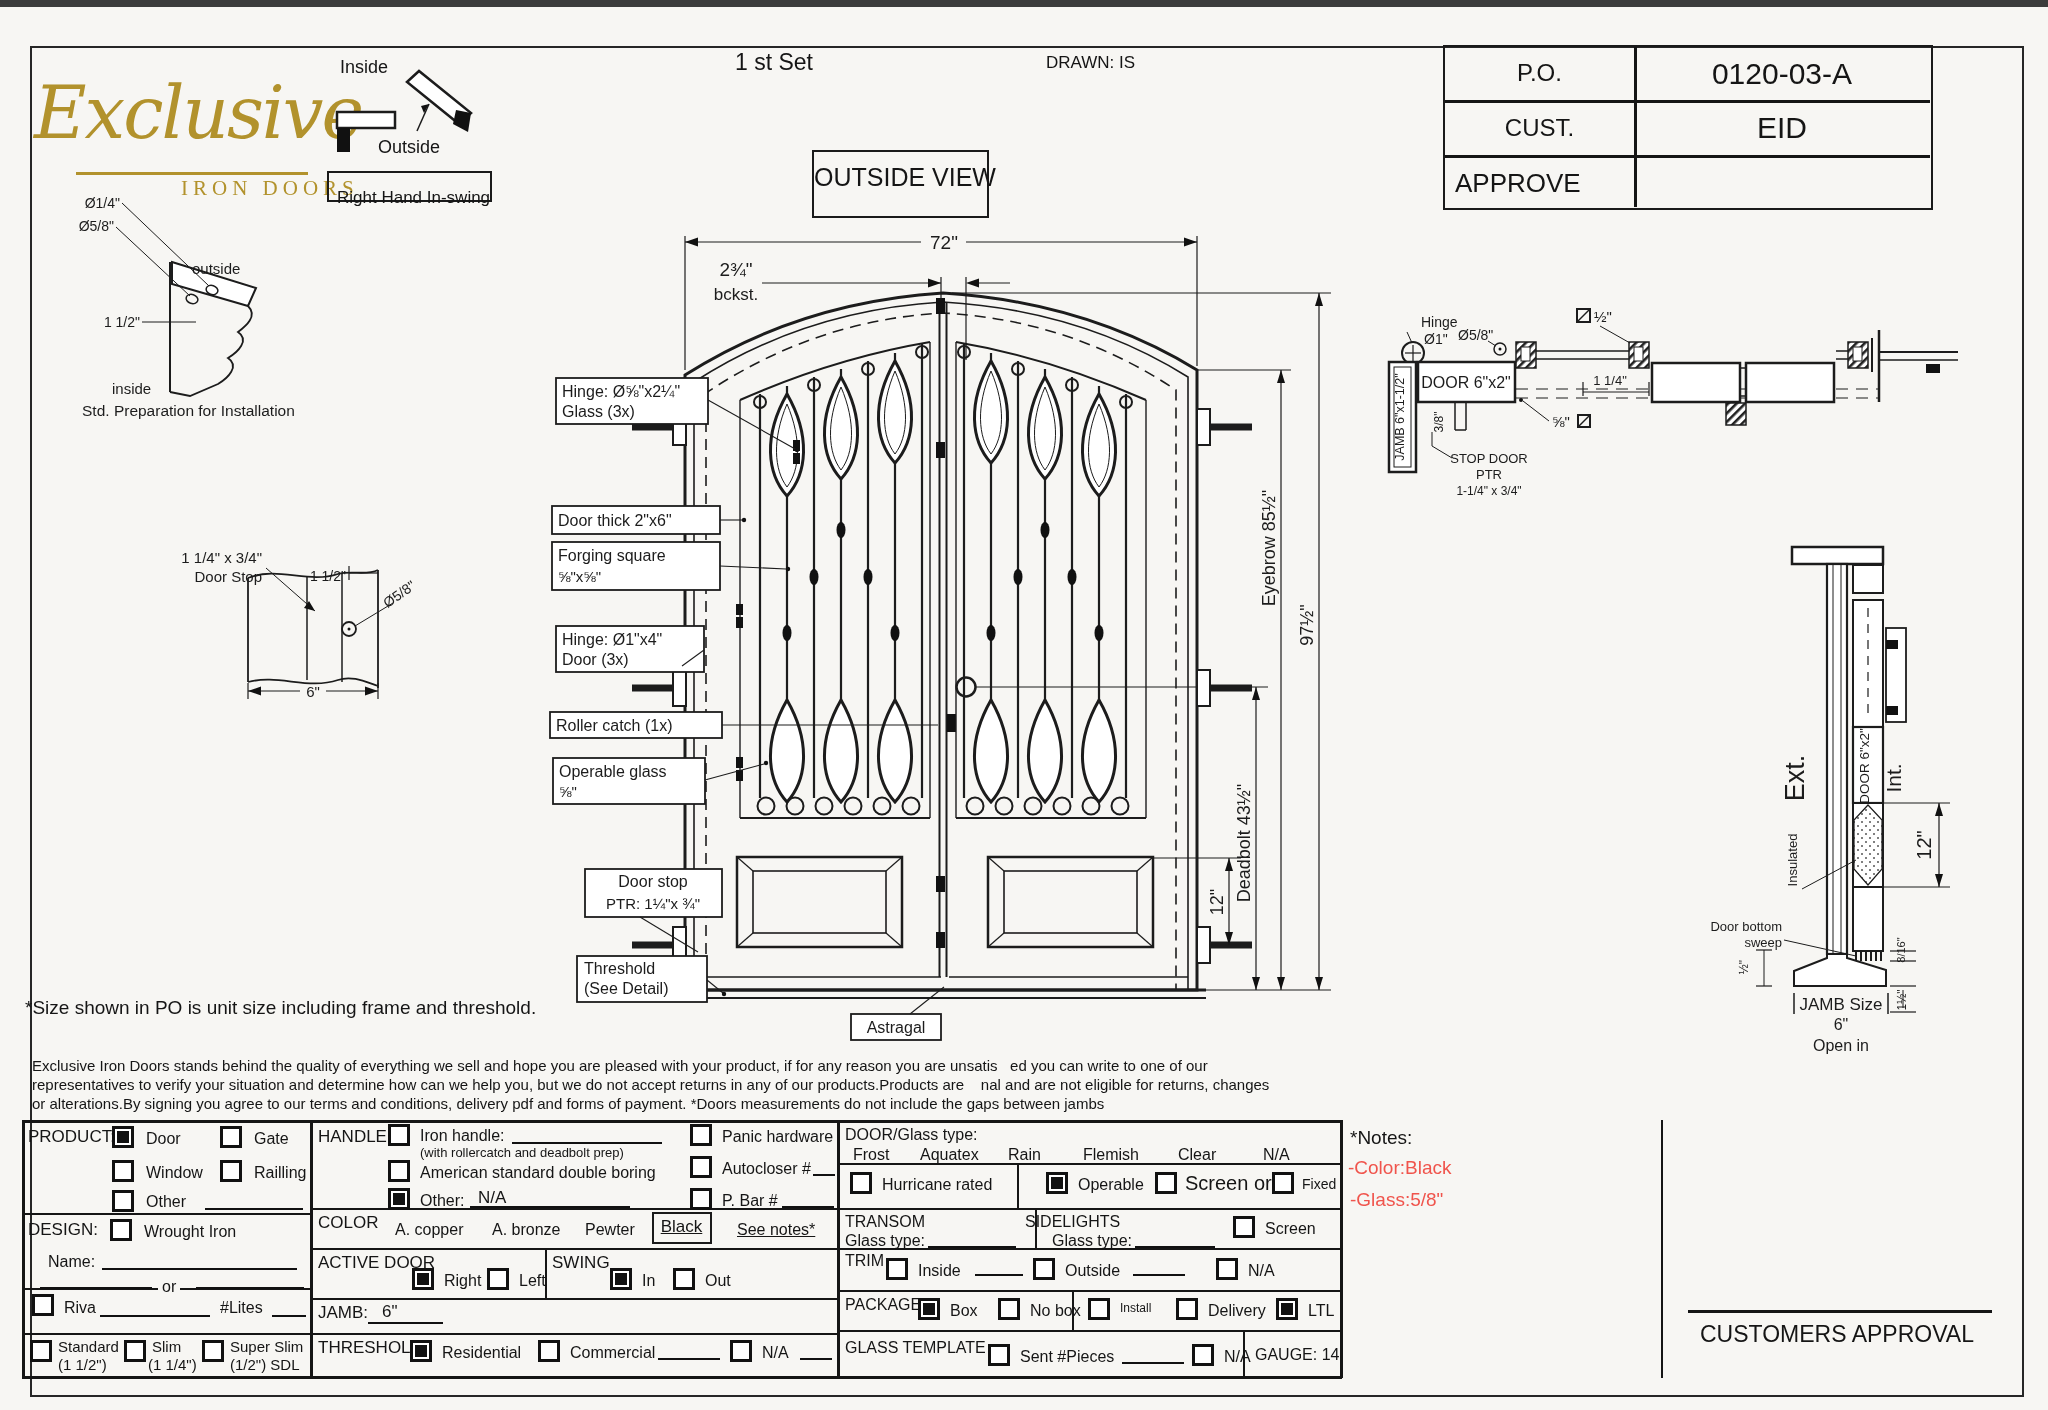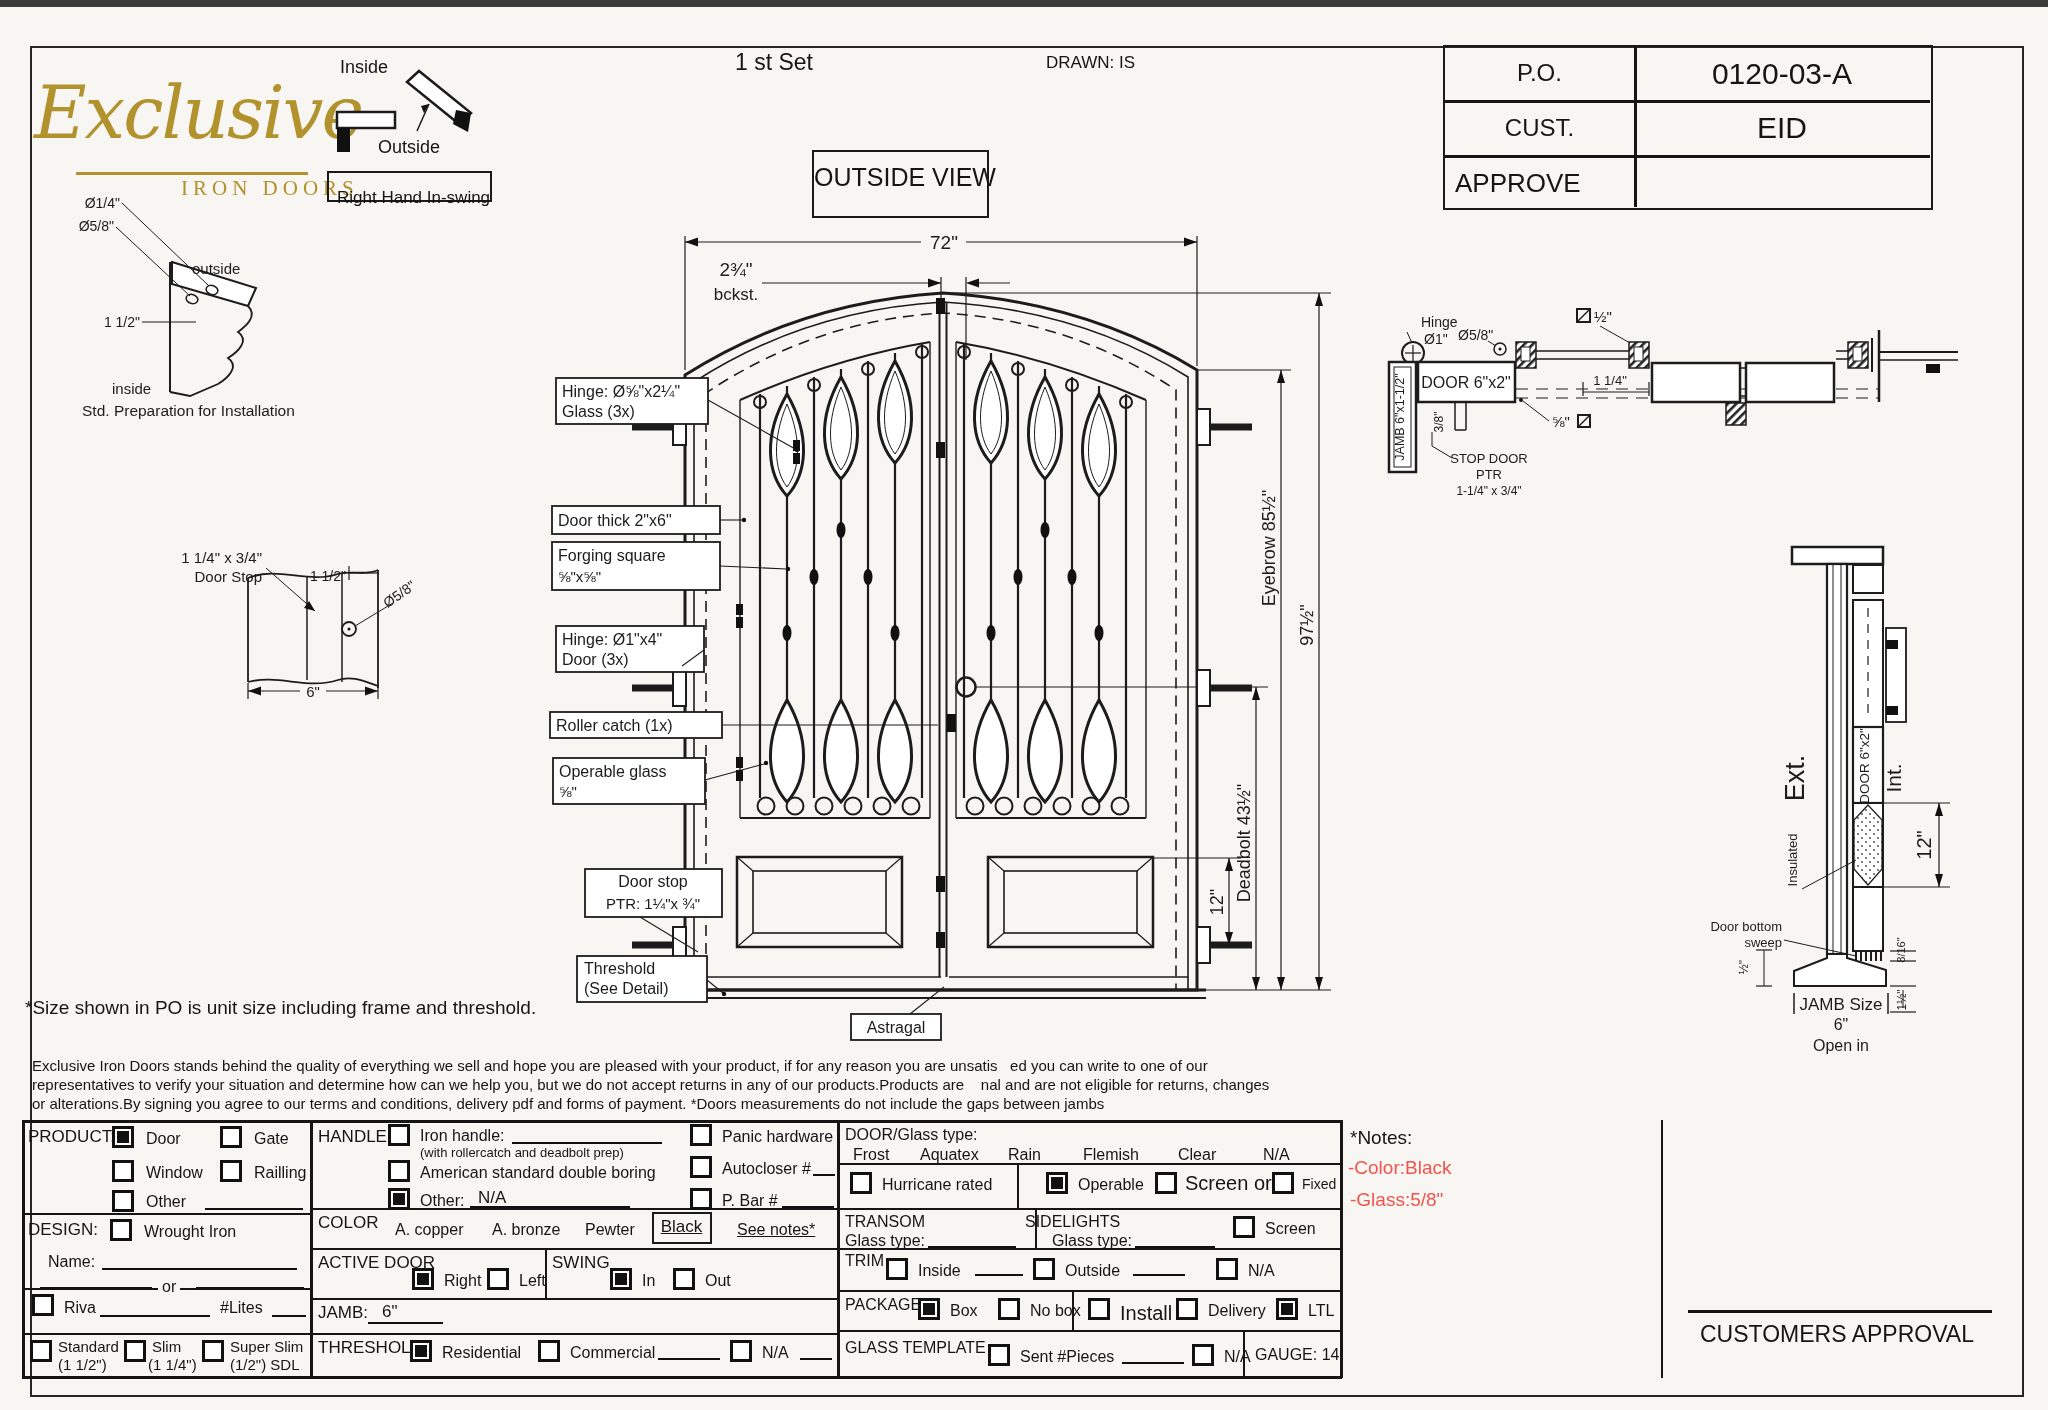--- a/index.html
+++ b/index.html
@@ -635,21 +635,21 @@
     <div class="bl" style="left:1133px;top:1274px;width:52px;"></div>
     <span class="cb" style="left:1216px;top:1258px;"></span>
     <div class="t" style="left:1248px;top:1262px;font-size:16px;">N/A</div>
 
     <div class="t" style="left:845px;top:1296px;font-size:16px;">PACKAGE</div>
     <span class="cb on" style="left:918px;top:1298px;"></span>
     <div class="t" style="left:950px;top:1302px;font-size:16px;">Box</div>
     <span class="cb" style="left:998px;top:1298px;"></span>
     <div class="t" style="left:1030px;top:1302px;font-size:16px;">No box</div>
     <span class="cb" style="left:1088px;top:1298px;"></span>
-    <div class="t" style="left:1120px;top:1302px;font-size:20px;">Install</div>
+    <div class="t" style="left:1120px;top:1302px;font-size:12px;">Install</div>
     <span class="cb" style="left:1176px;top:1298px;"></span>
     <div class="t" style="left:1208px;top:1302px;font-size:16px;">Delivery</div>
     <span class="cb on" style="left:1276px;top:1298px;"></span>
     <div class="t" style="left:1308px;top:1302px;font-size:16px;">LTL</div>
 
     <div class="t" style="left:845px;top:1339px;font-size:16px;">GLASS TEMPLATE</div>
     <span class="cb" style="left:988px;top:1344px;"></span>
     <div class="t" style="left:1020px;top:1348px;font-size:16px;">Sent #Pieces</div>
     <div class="bl" style="left:1122px;top:1362px;width:62px;"></div>
     <span class="cb" style="left:1192px;top:1344px;"></span>

